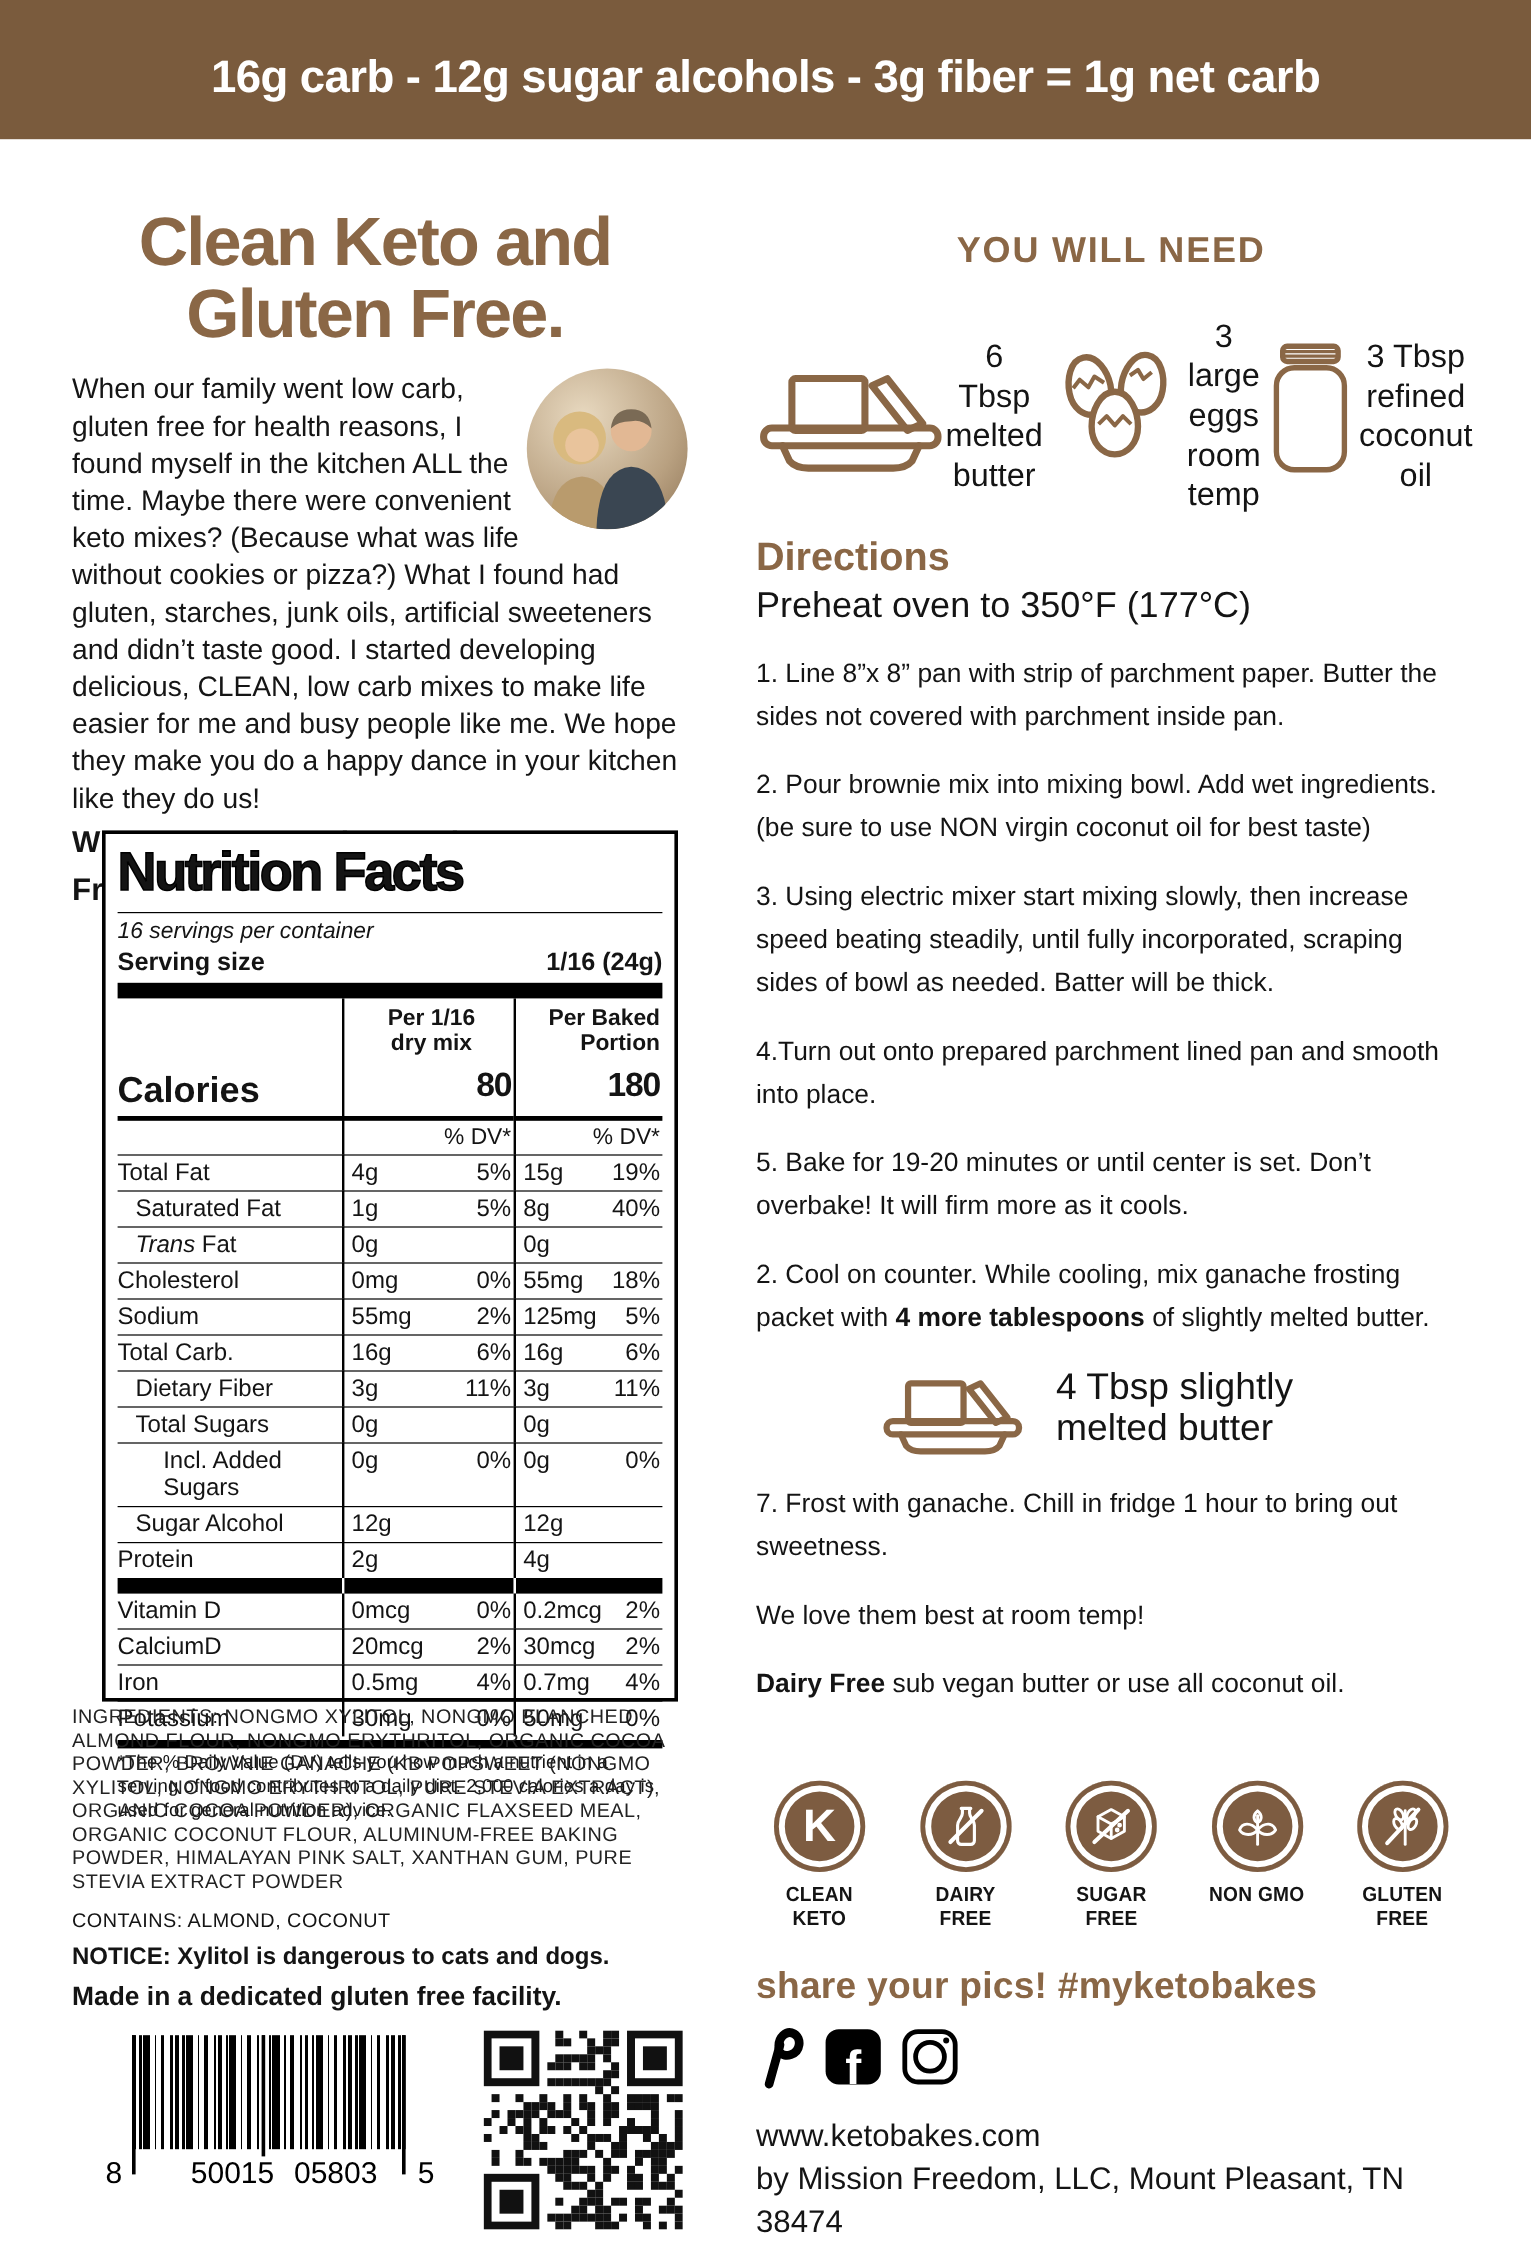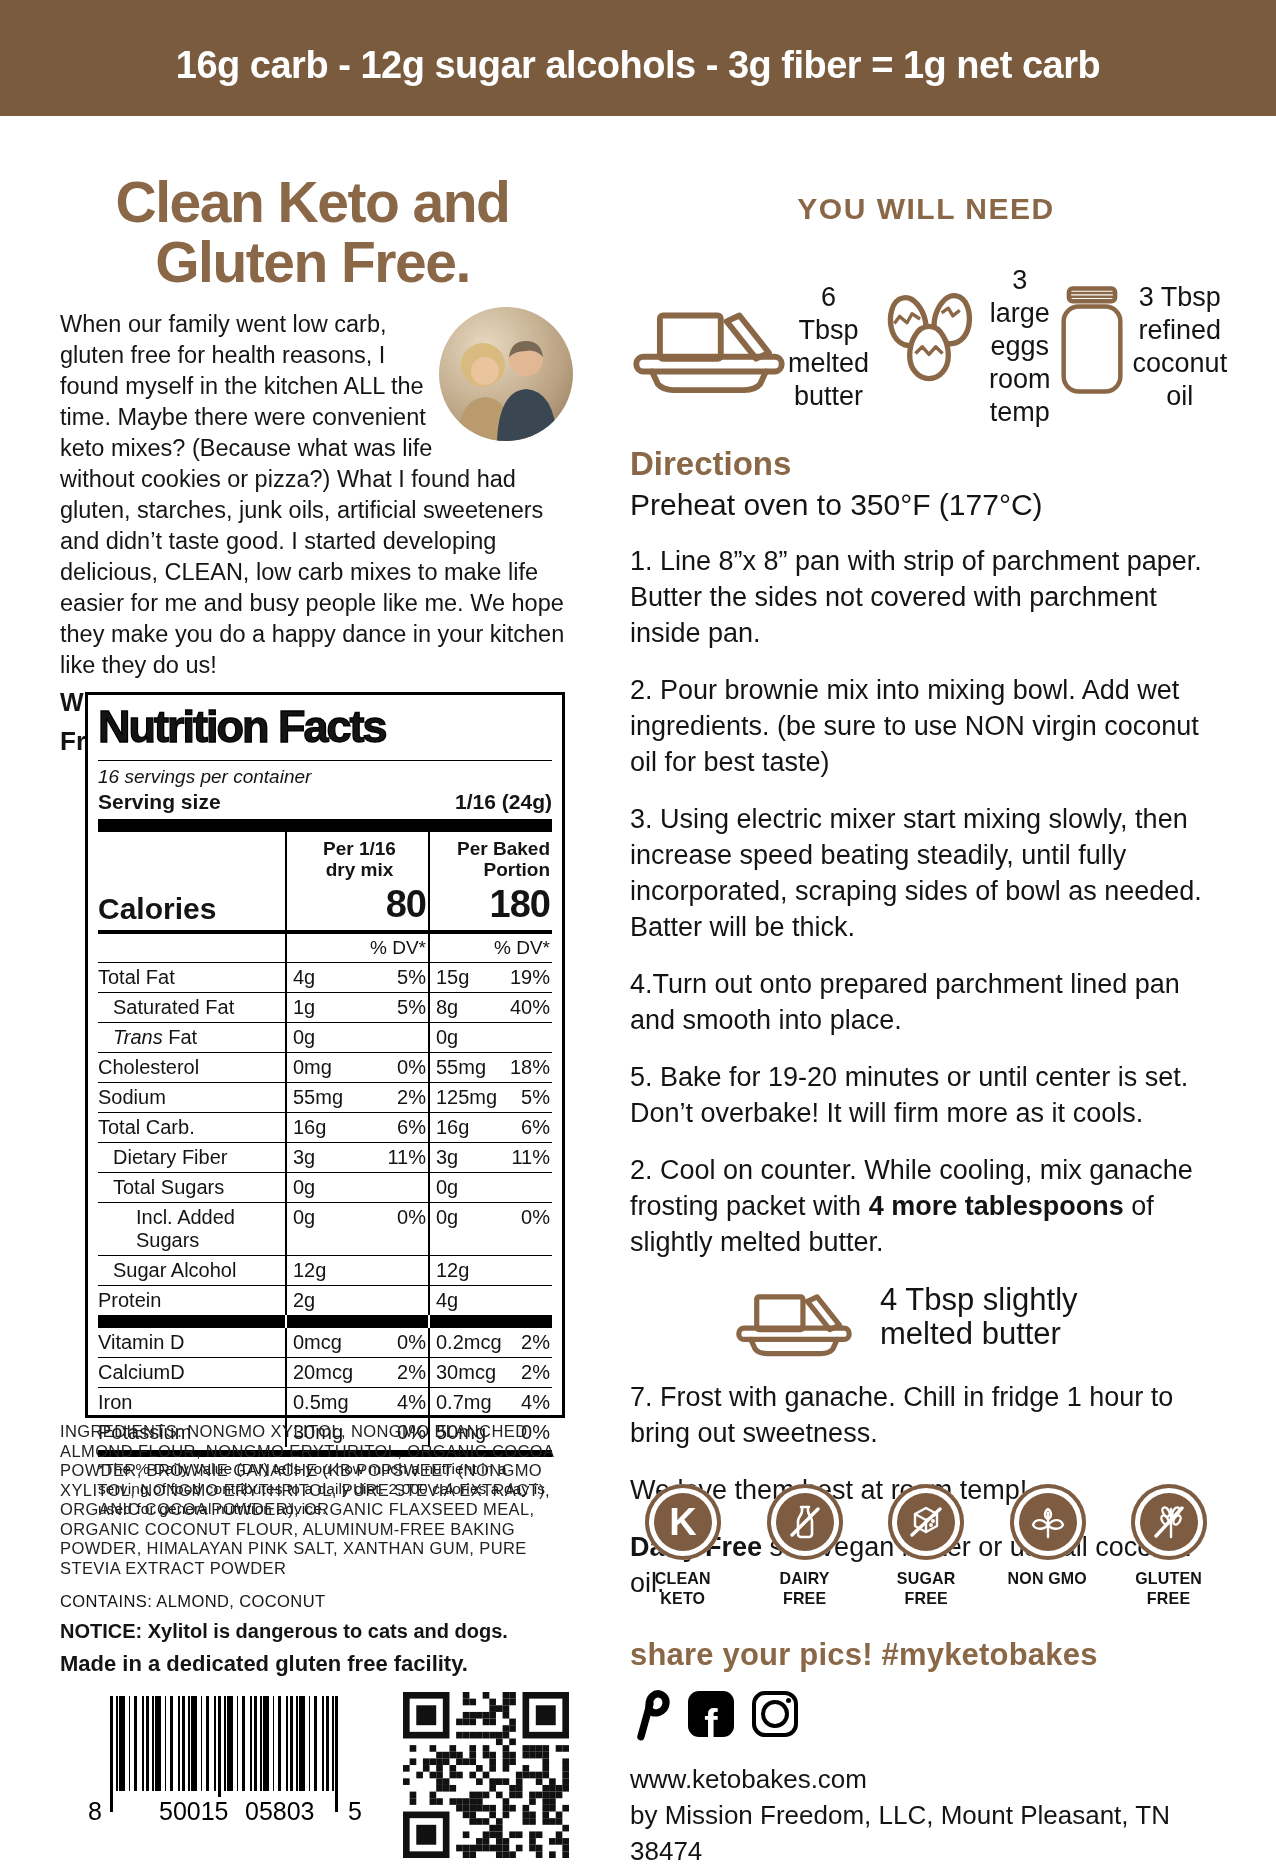--- a/index.html
+++ b/index.html
@@ -38,21 +38,21 @@
   .nf-ss{display:flex;justify-content:space-between;font-size:21px;font-weight:700;margin-top:2px;}
   .nf-bar{height:13px;background:#000;margin-top:5px;}
   .row{display:grid;grid-template-columns:187px 143px 124px;}
   .c{padding:3px 2px 3px 0;font-size:20px;}
   .c2,.c3{border-left:2px solid #000;padding-left:6px;display:flex;justify-content:space-between;}
   .row.cal .c{border-bottom:4px solid #000;padding-bottom:4px;}
   .cal-label{display:flex;align-items:flex-end;font-size:30px;font-weight:700;}
   .cal-col{flex-direction:column;justify-content:flex-start;align-items:stretch;}
   .cal-head{font-size:19px;font-weight:700;line-height:21px;white-space:pre-line;text-align:center;padding-top:3px;}
   .cal-head.r{text-align:right;}
-  .cal-num{font-size:38px;font-weight:700;line-height:44px;text-align:right;letter-spacing:-1px;margin-top:2px;}
+  .cal-num{font-size:28px;font-weight:700;line-height:44px;text-align:right;letter-spacing:-1px;margin-top:2px;}
   .row.dv .c{padding:3px 2px;}
   .dvtxt{width:100%;text-align:right;font-size:19px;}
   .row.line .c{border-top:1px solid #000;}
   .row.bar2 .c{height:13px;padding:0;background:#000;}
   .row.bar2 .c2,.row.bar2 .c3{border-left-color:#fff;}
   .ind1{padding-left:15px;}
   .ind2{padding-left:38px;}
   .it{font-style:italic;}
   .nf-thick{height:7px;background:#000;margin-top:3px;}
   .nf-foot{font-size:15.5px;line-height:20px;margin-top:2px;letter-spacing:.1px;}
@@ -77,21 +77,21 @@
 
   
   .col-right{position:absolute;left:630px;top:192px;width:592px;height:1683px;}
   .ywn-h{font-size:30px;font-weight:700;color:var(--brown);text-align:center;letter-spacing:1.5px;}
   .ywn-row{display:flex;margin-top:24px;}
   .ywn-item{flex:1;display:flex;flex-direction:row;align-items:center;}
   .ywn-ic{height:112px;display:flex;align-items:flex-end;justify-content:center;}
   .ywn-label{margin-top:14px;font-size:27px;line-height:33px;text-align:center;white-space:pre-line;}
   .dir-h{font-size:33px;font-weight:700;color:var(--brown);margin-top:16px;}
   .preheat{font-size:30px;margin-top:5px;}
-  .step{font-size:27px;line-height:36px;margin-top:21px;}
+  .step{font-size:22px;line-height:36px;margin-top:21px;}
   .butter-row{display:flex;align-items:center;gap:26px;margin:16px 0 0 104px;}
   .butter-cap{font-size:31px;line-height:34px;white-space:pre-line;}
 
   .footer-right{position:absolute;left:0;top:1292px;width:592px;}
   .badges{display:flex;justify-content:space-between;}
   .badge{width:106px;display:flex;flex-direction:column;align-items:center;}
   .bcirc{width:76px;height:76px;border-radius:50%;background:var(--badge);
     box-shadow:inset 0 0 0 4px var(--badge),inset 0 0 0 9px #fff;
     display:flex;align-items:center;justify-content:center;}
   .bletter{color:#fff;font-size:38px;font-weight:700;}

